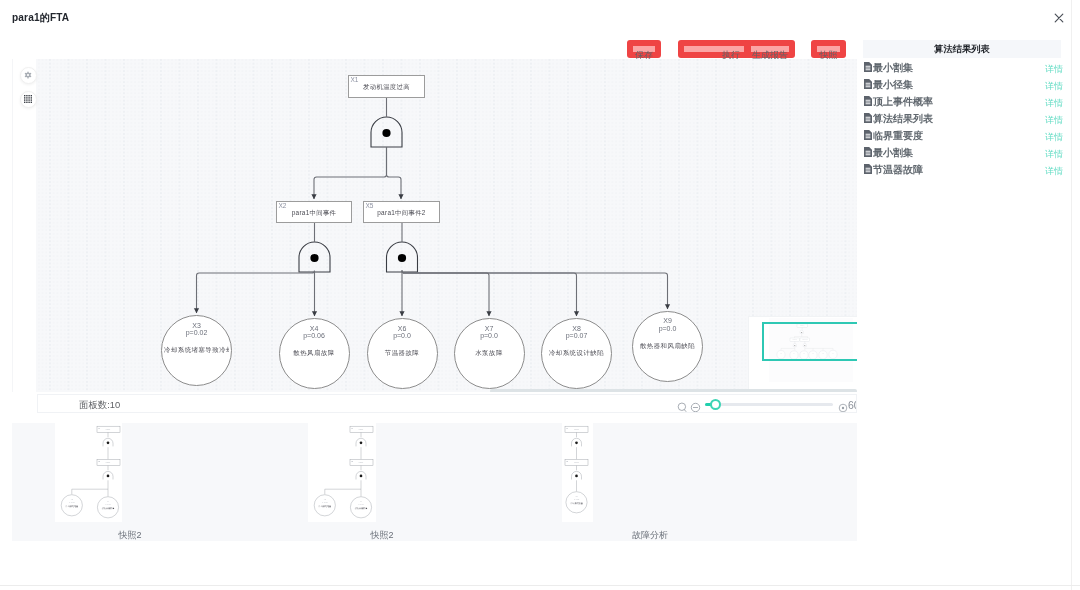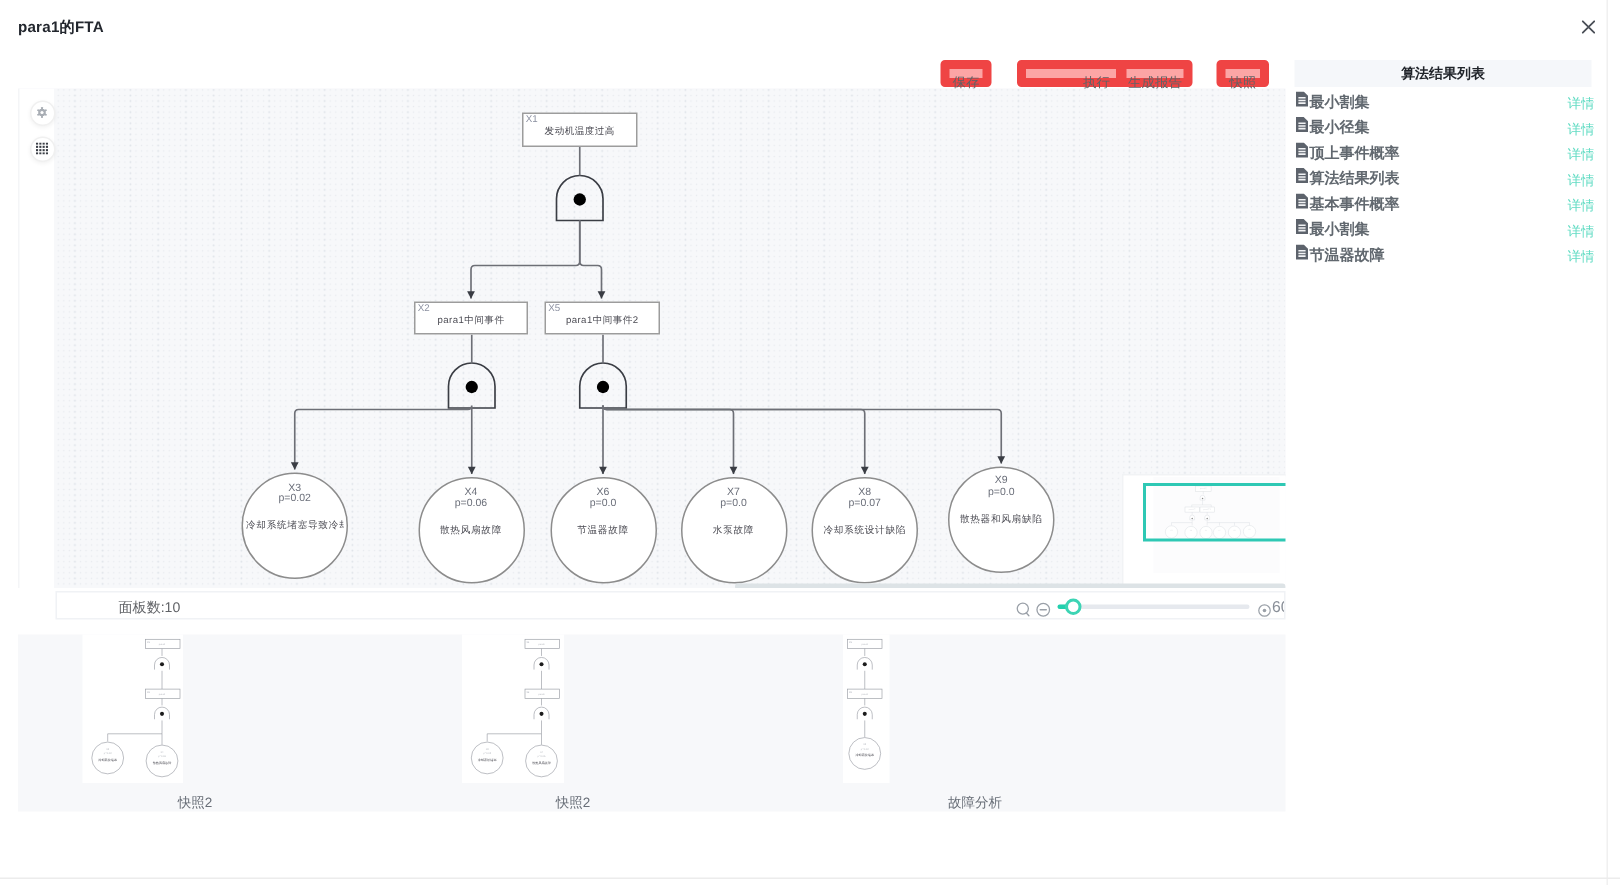--- a/index.html
+++ b/index.html
@@ -431,21 +431,21 @@
               <path d="M2 5.2 H8 M2 7.4 H8 M2 9.6 H8" stroke="#f2f3f5" stroke-width="1.3"></path>
             </svg></span>
           <span class="pr-label">算法结果列表</span>
           <span class="pr-detail">详情</span>
         </div>
         <div class="panel-row">
           <span class="pr-icon"><svg width="8" height="10.5" viewBox="0 0 10 13">
               <path d="M0 0 H6.4 L10 3.4 V13 H0 Z" fill="#5d636c"></path>
               <path d="M2 5.2 H8 M2 7.4 H8 M2 9.6 H8" stroke="#f2f3f5" stroke-width="1.3"></path>
             </svg></span>
-          <span class="pr-label">基本事件概率</span>
+          <span class="pr-label">临界重要度</span>
           <span class="pr-detail">详情</span>
         </div>
         <div class="panel-row">
           <span class="pr-icon"><svg width="8" height="10.5" viewBox="0 0 10 13">
               <path d="M0 0 H6.4 L10 3.4 V13 H0 Z" fill="#5d636c"></path>
               <path d="M2 5.2 H8 M2 7.4 H8 M2 9.6 H8" stroke="#f2f3f5" stroke-width="1.3"></path>
             </svg></span>
           <span class="pr-label">最小割集</span>
           <span class="pr-detail">详情</span>
         </div>

